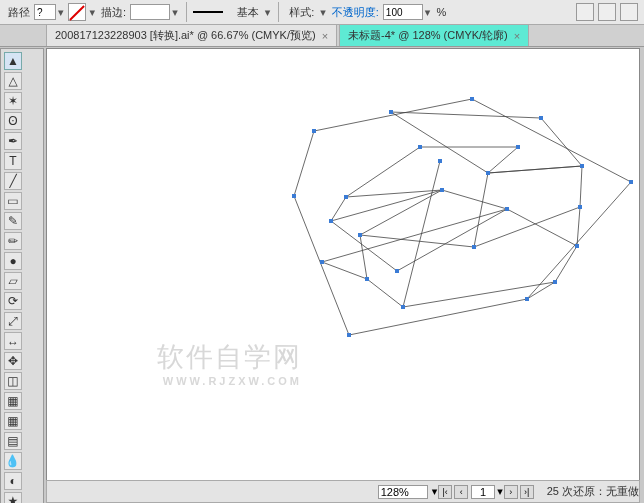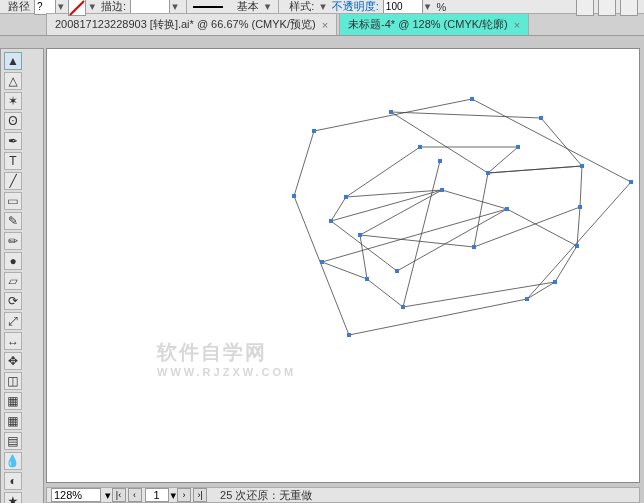--- a/index.html
+++ b/index.html
@@ -1,18 +1,18 @@
 <!DOCTYPE html>
 <html><head>
 <meta charset="utf-8">
 <style>
 * { margin: 0; padding: 0; box-sizing: border-box; font-family: "Microsoft YaHei", Arial, sans-serif; font-size: 11px; }
 body { background: #c8c8c8; width: 644px; height: 503px; overflow: hidden; position: relative; }
 
-.top-bar { background: #e8e8e8; height: 14px; display: flex; align-items: center; padding: 0 4px; border-bottom: 1px solid #aaa; }
+.top-bar { background: #e8e8e8; height: 25px; display: flex; align-items: center; padding: 0 4px; border-bottom: 1px solid #aaa; }
 .top-bar .label { margin: 0 4px; color: #333; }
 .top-bar input[type="text"] { width: 40px; height: 16px; background: #fff; border: 1px solid #999; padding: 0 2px; font-size: 10px; }
 .top-bar .chev { margin: 0 2px; color: #555; }
 .top-bar .nostroke { display: inline-flex; width: 18px; height: 18px; border: 1px solid #999; background: #fff; position: relative; margin: 0 2px; }
 .top-bar .nostroke::after { content: ""; position: absolute; left: -2px; right: -2px; top: 50%; border-top: 2px solid #d00; transform: rotate(-45deg); }
 .top-bar .sep { width: 1px; height: 20px; background: #aaa; margin: 0 6px; }
 .top-bar .stroke-line { flex: 0 0 40px; display:flex; align-items:center; }
 .top-bar .stroke-line .ln { width:30px; border-top:2px solid #000; }
 .top-bar .opacity-field { width: 34px; }
 .top-bar .tool-icon { width: 18px; height: 18px; border: 1px solid #999; margin: 0 2px; background:#eee; display:inline-block; }
@@ -25,24 +25,24 @@
 .toolbox { position: absolute; left: 0; top: 48px; width: 44px; background: #dcdcdc; border: 1px solid #999; padding: 2px; display: flex; flex-wrap: wrap; }
 .toolbox .tool { width: 18px; height: 18px; margin: 1px; background: #e8e8e8; border: 1px solid #b0b0b0; display:flex; align-items:center; justify-content:center; color:#333; font-size:12px; overflow:hidden; }
 .sel-tool { background:#d6e4f4 !important; border-color:#7aa !important; }
 
 .canvas-wrap { position:absolute; left:46px; top:48px; right:4px; bottom:20px; background:#fff; border:1px solid #888; overflow:hidden; }
 .canvas-inner { position:relative; width:100%; height:100%; }
 .shape-stroke { fill:none; stroke:#444; stroke-width:0.8; }
 .anchor { fill:#3a7bd5; }
 
 .watermark { position:absolute; left:110px; top:290px; color:#d8d8d8; user-select:none; }
-.watermark .line1 { font-size:20px; font-weight:bold; letter-spacing:2px; }
+.watermark .line1 { font-size:27px; font-weight:normal; letter-spacing:2px; }
 .watermark .line2 { font-size:11px; font-weight:bold; letter-spacing:3px;text-align:right; }
 
-.status-bar { position:absolute; left:46px; bottom:0; right:4px; height:16px; background:#e4e4e4; border:1px solid #aaa; display:flex; align-items:center; font-size:10px; }
+.status-bar { position:absolute; left:46px; bottom:0; right:4px; height:23px; background:#e4e4e4; border:1px solid #aaa; display:flex; align-items:center; font-size:10px;justify-content:flex-end; }
 .status-bar .zoom { width:50px; height:14px; border:1px solid #999; background:#fff; margin:0 4px; text-align:left; padding:0 2px; }
 .status-bar .nav-btn { width:14px; height:14px; border:1px solid #999; background:#ddd; margin:0 1px; text-align:center; line-height:12px; font-size:9px; }
 .status-bar .page { width:24px; height:14px; border:1px solid #999; background:#fff; margin:0 2px; text-align:center; }
 .status-bar .msg { margin-left:12px; color:#333; }
 </style>
 </head>
 <body>
 
 <div class="top-bar">
   <span class="label">路径</span>

